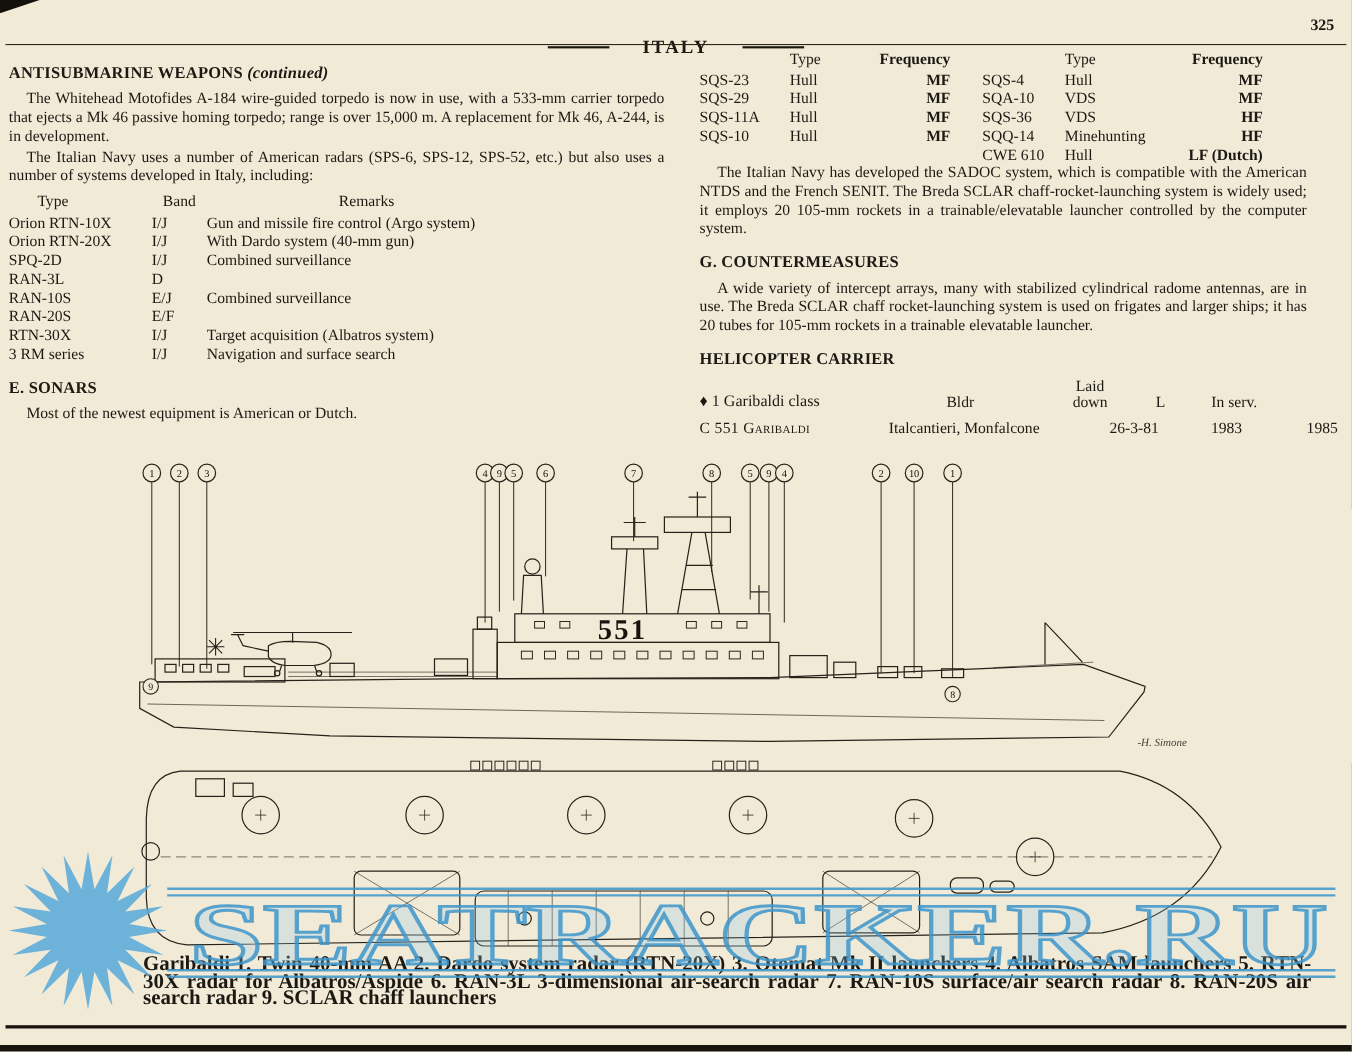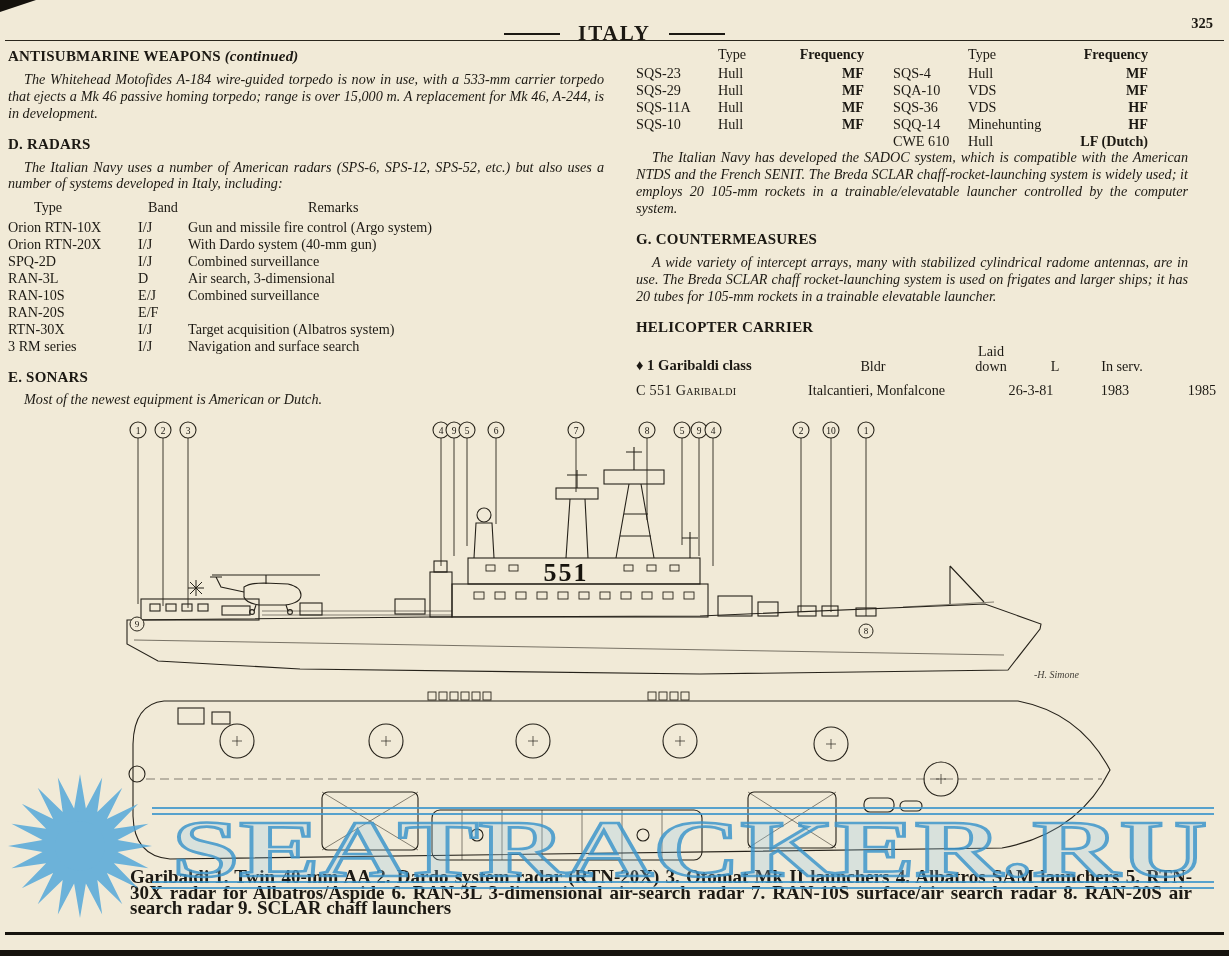--- a/index.html
+++ b/index.html
@@ -1,32 +1,32 @@
 <!DOCTYPE html>
 <html><head>
 <meta charset="utf-8">
 <style>
   *{box-sizing:border-box;}
   html,body{margin:0;padding:0;background:#6f6a60;}
   .page{position:relative;width:1229px;height:956px;background:#f1ead7;font-family:"Liberation Serif",serif;color:#1c1913;overflow:hidden;}
   .corner{position:absolute;top:0;left:0;width:36px;height:12px;background:#14110c;clip-path:polygon(0 0,100% 0,0 100%);z-index:7;}
 
   .pagehead{position:absolute;top:17px;left:0;width:100%;display:flex;align-items:center;justify-content:center;gap:14px;z-index:2;}
-  .pagehead h1{margin:4px;font-size:21px;font-weight:bold;letter-spacing:2px;}
+  .pagehead h1{margin:16px;font-size:17px;font-weight:bold;letter-spacing:2px;}
   .dash{width:56px;height:2px;background:#1c1913;}
   .pageno{position:absolute;top:15px;right:16px;font-size:14.5px;font-weight:bold;z-index:2;}
   .toprule{position:absolute;top:40px;left:5px;right:5px;height:1px;background:#2a261c;z-index:2;}
 
   .col{position:absolute;font-size:14.2px;line-height:16.9px;text-align:justify;z-index:2;}
   .col.left{left:8px;top:46px;width:596px;}
   .col.right{left:636px;top:46px;width:552px;}
   h2.sec{font-size:15px;font-weight:bold;margin:14px 0 6px;letter-spacing:.2px;}
-  h2.sec.first{margin-top:2px;}
+  h2.sec.first{margin-top:13px;}
   h2.sec em{font-style:italic;}
-  p.body{margin:0 0 2px;text-indent:16px;font-style:italic;}
+  p.body{margin:0 0 2px;text-indent:16px;}
 
   .rtable{margin-top:7px;}
   .rhead,.rrow{display:grid;grid-template-columns:130px 50px 1fr;}
   .rhead{margin-bottom:3px;}
   .rhead .h0{padding-left:26px;}
   .rhead .h1{text-align:center;}
   .rhead .h2{padding-left:120px;}
   .rrow .c1{}
 
   .sonars{display:flex;gap:29px;}
@@ -34,21 +34,21 @@
   .stable.l{grid-template-columns:82px 76px 70px;}
   .stable.r{grid-template-columns:75px 88px 92px;}
   .stable .c2{text-align:right;font-weight:bold;}
   .stable .sh{margin-bottom:2px;}
 
   .carrier{margin-top:8px;}
   .cgrid{display:grid;grid-template-columns:152px 170px 66px 62px 72px;}
   .chead{align-items:end;}
   .ch{text-align:center;line-height:15px;}
   .ch.laid{width:48px;justify-self:center;}
-  .cls{font-weight:bold;font-size:14.6px;text-align:left;}
+  .cls{font-weight:normal;font-size:14.6px;text-align:left;}
   .cdata{margin-top:8px;gap:20px;}
   .ctr{text-align:center;}
   .shipname{font-variant:small-caps;letter-spacing:.3px;}
 
   .drawing{position:absolute;left:0;top:0;width:1229px;height:956px;z-index:1;pointer-events:none;}
   .drawing text{font-family:"Liberation Serif",serif;}
 
   .caption{position:absolute;left:130px;top:869px;width:1062px;font-size:19px;font-weight:bold;line-height:15.6px;text-align:justify;z-index:2;}
   .caption b{margin-right:5px;}
 
@@ -72,21 +72,20 @@
   <div class="pageno">325</div>
   <div class="toprule"></div>
 
   <section class="col left">
     <h2 class="sec first">
       <span>ANTISUBMARINE WEAPONS</span>
       <em>(continued)</em>
     </h2>
     <p class="body">The Whitehead Motofides A-184 wire-guided torpedo is now in use, with a 533-mm carrier torpedo that ejects a Mk 46 passive homing torpedo; range is over 15,000 m. A replacement for Mk 46, A-244, is in development.</p>
 
-    <h2 class="sec">D. RADARS</h2>
     <p class="body">The Italian Navy uses a number of American radars (SPS-6, SPS-12, SPS-52, etc.) but also uses a number of systems developed in Italy, including:</p>
 
     <div class="rtable">
       <div class="rhead">
         <span class="h0">Type</span>
         <span class="h1">Band</span>
         <span class="h2">Remarks</span>
       </div>
       <div id="radar-rows">
           <div class="rrow">
@@ -100,21 +99,20 @@
             <span class="c2">With Dardo system (40-mm gun)</span>
           </div>
           <div class="rrow">
             <span class="c0">SPQ-2D</span>
             <span class="c1">I/J</span>
             <span class="c2">Combined surveillance</span>
           </div>
           <div class="rrow">
             <span class="c0">RAN-3L</span>
             <span class="c1">D</span>
-            <span class="c2">Air search, 3-dimensional</span>
           </div>
           <div class="rrow">
             <span class="c0">RAN-10S</span>
             <span class="c1">E/J</span>
             <span class="c2">Combined surveillance</span>
           </div>
           <div class="rrow">
             <span class="c0">RAN-20S</span>
             <span class="c1">E/F</span>
           </div>

